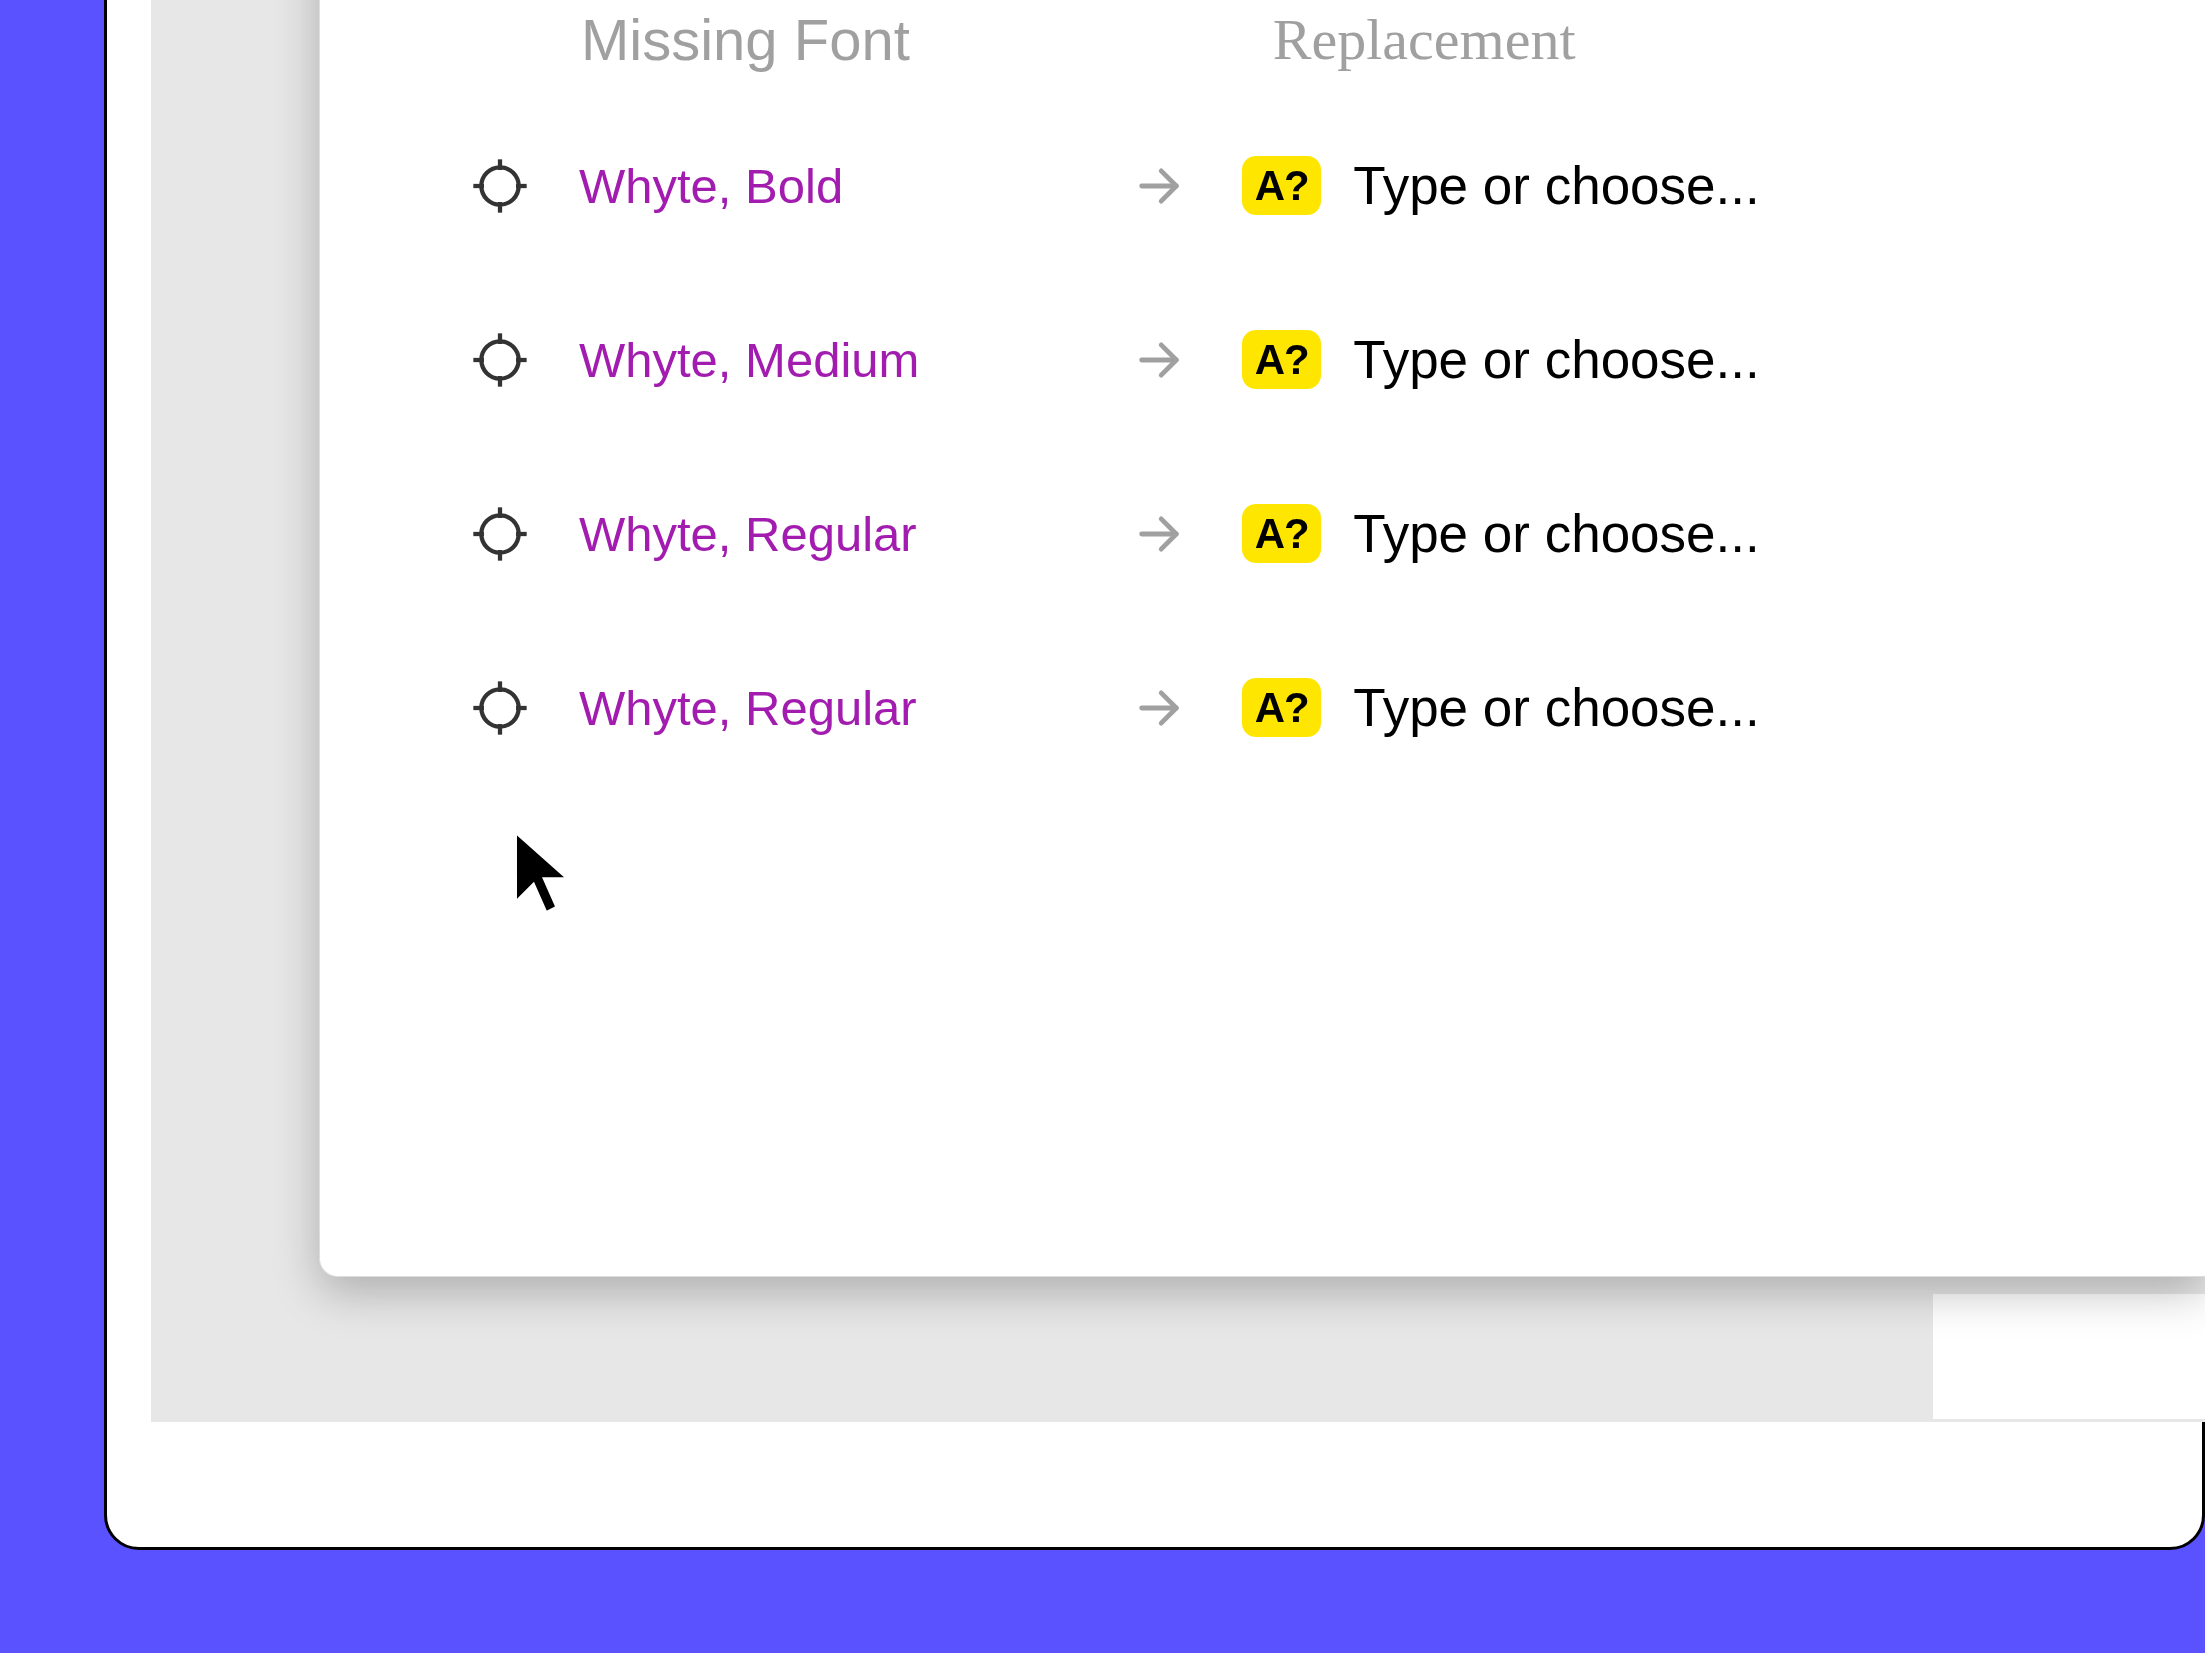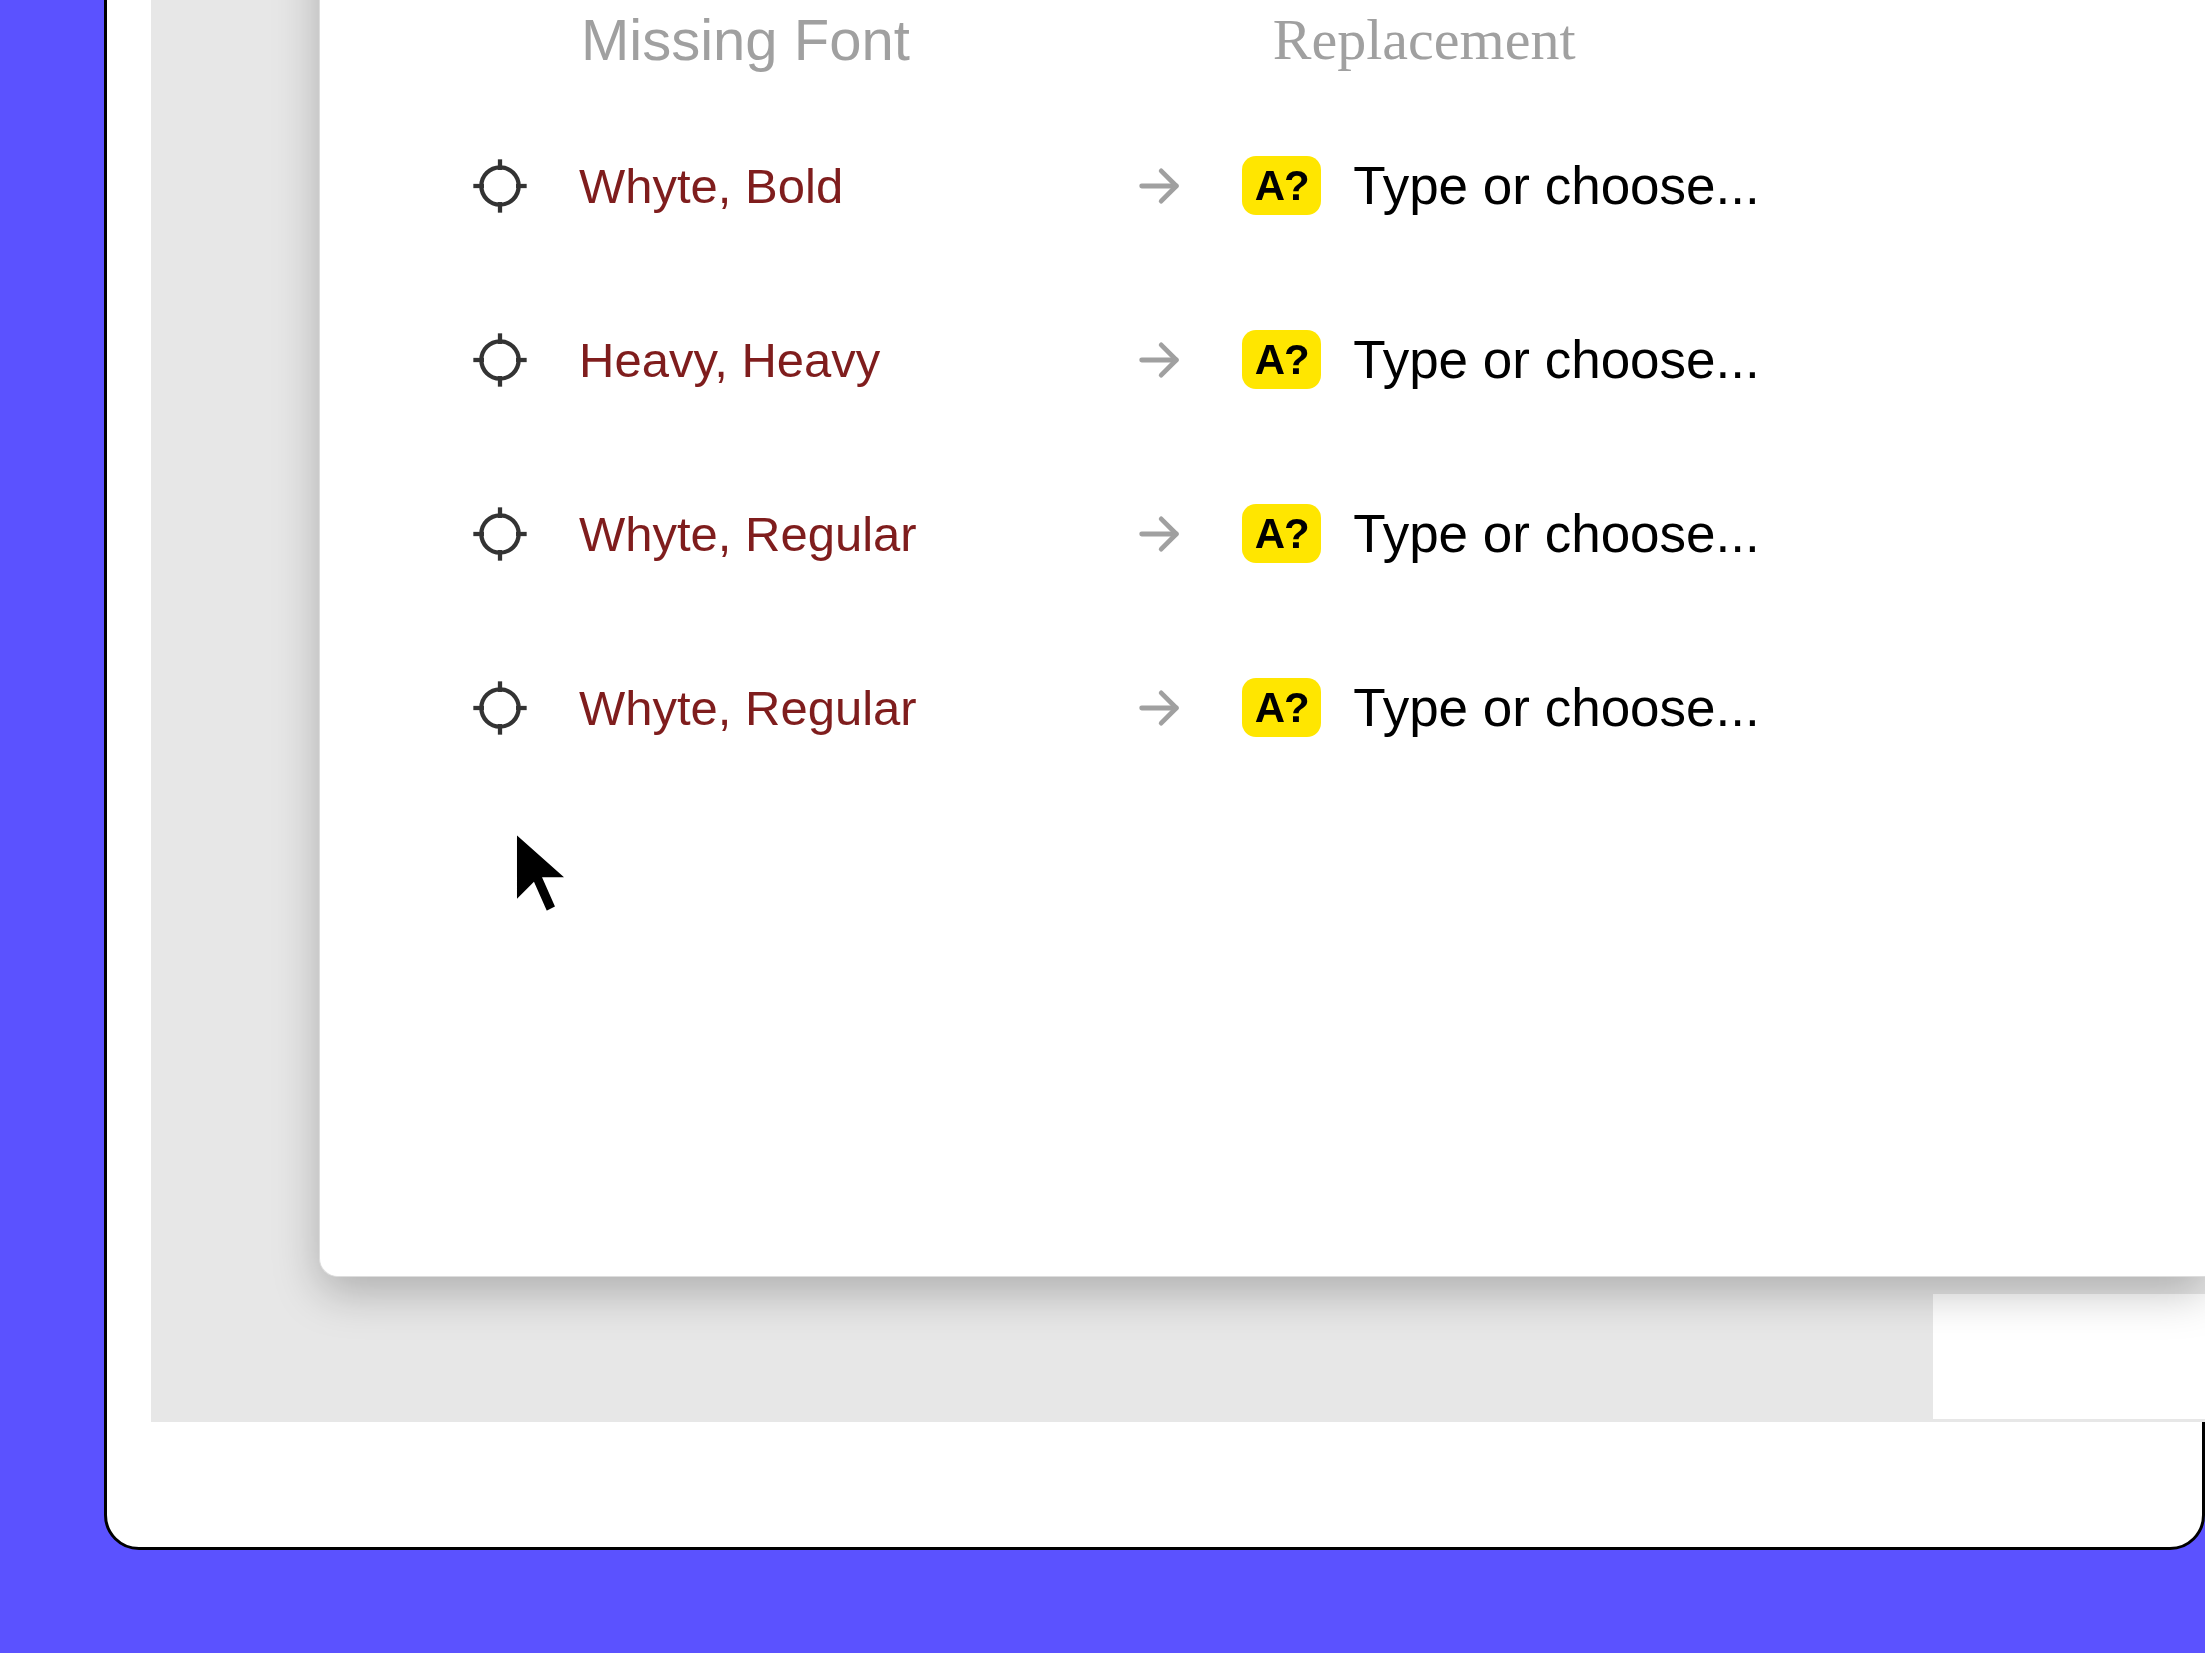--- a/index.html
+++ b/index.html
@@ -91,21 +91,21 @@
       width: 70px;
       height: 70px;
       display: flex;
       align-items: center;
       justify-content: center;
     }
     .font-name {
       margin-left: 44px;
       font-size: 49px;
       font-weight: 400;
-      color: #7f1d1d;
+      color: #a21caf;
       width: 548px;
     }
     .arrow-icon {
       width: 64px;
       height: 64px;
       display: flex;
       align-items: center;
       justify-content: center;
       margin-right: 51px;
     }
@@ -176,21 +176,21 @@
     <div class="row">
       <div class="target-icon">
         <svg width="64" height="64" viewBox="0 0 24 24" fill="none" stroke="#333333" stroke-width="1.6">
           <circle cx="12" cy="12" r="7"></circle>
           <line x1="12" y1="2" x2="12" y2="6"></line>
           <line x1="12" y1="18" x2="12" y2="22"></line>
           <line x1="2" y1="12" x2="6" y2="12"></line>
           <line x1="18" y1="12" x2="22" y2="12"></line>
         </svg>
       </div>
-      <div class="font-name">Heavy, Heavy</div>
+      <div class="font-name">Whyte, Medium</div>
       <div class="arrow-icon">
         <svg width="52" height="52" viewBox="0 0 24 24" fill="none" stroke="#a0a0a0" stroke-width="2.2" stroke-linecap="round" stroke-linejoin="round">
           <line x1="4" y1="12" x2="20" y2="12"></line>
           <polyline points="13 5 20 12 13 19"></polyline>
         </svg>
       </div>
       <div class="badge">A?</div>
       <div class="placeholder-text">Type or choose...</div>
     </div>
 

